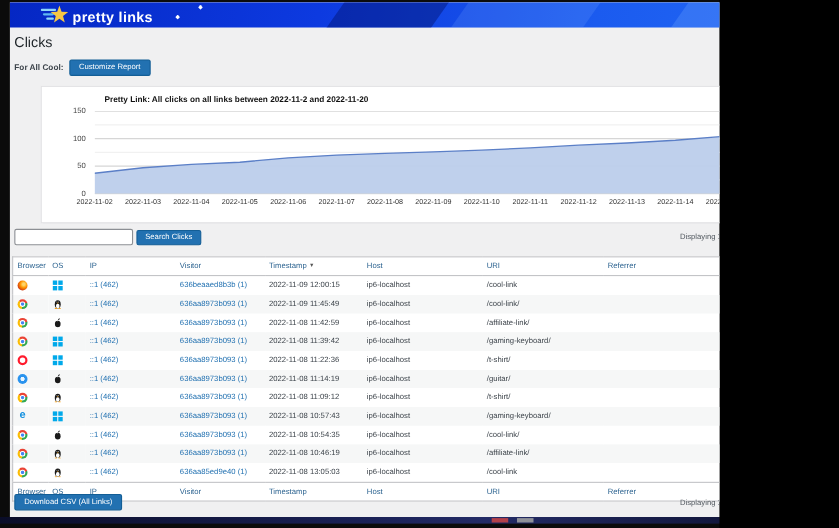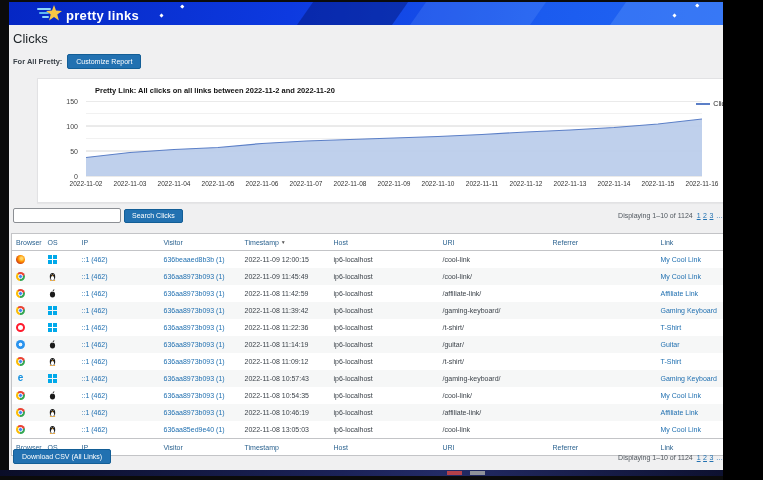--- a/index.html
+++ b/index.html
@@ -1,16 +1,16 @@
 <!DOCTYPE html>
 <html><head>
 <meta charset="utf-8">
 <style>
   html,body{margin:0;padding:0;background:#000;}
-  .screen{position:relative;width:723px;height:480px;background:#0b0b0b;overflow:hidden;
+  .screen{position:relative;width:654px;height:480px;background:#0b0b0b;overflow:hidden;
           font-family:"Liberation Sans",sans-serif;-webkit-font-smoothing:antialiased;}
   .page{position:absolute;left:9px;top:2px;width:740px;height:468px;background:#f0f0f1;overflow:hidden;}
 
   
   .topbar{position:absolute;left:0;top:0;width:100%;height:23px;overflow:hidden;
           background:linear-gradient(100deg,#0527c4 0%,#0d3ae0 38%,#1b5bef 72%,#2268f5 100%);}
   .stripe{position:absolute;top:-12px;height:50px;transform:skewX(-35deg);}
   .stripe.s1{left:295px;width:95px;background:rgba(3,18,110,.45);}
   .stripe.s2{left:408px;width:120px;background:rgba(125,175,255,.18);}
   .stripe.s3{left:608px;width:150px;background:rgba(135,185,255,.22);}
@@ -103,21 +103,21 @@
             <path d="M6 13 L11 13" stroke="#8fd6f9" stroke-width="2" stroke-linecap="round"></path>
             <path d="M17 1 L19 6.6 L25 6.9 L20.3 10.6 L21.9 16.4 L17 13.1 L12.1 16.4 L13.7 10.6 L9 6.9 L15 6.6 Z" fill="#f7c744"></path>
           </svg>
         </span>
         <span class="logo-text">pretty links</span>
       </div>
     </div>
 
     <div class="page-title">Clicks</div>
     <div class="forall-row">
-      <span class="forall-label">For All Pretty:</span>
+      <span class="forall-label">For All Cool:</span>
       <button class="btn-blue">Customize Report</button>
     </div>
 
     <div class="chart-card">
       <div class="chart-title">Pretty Link: All clicks on all links between 2022-11-2 and 2022-11-20</div>
       <div id="yticks">
           <div class="ytick" style="top: 18.5px;">150</div>
           <div class="ytick" style="top: 43.5px;">100</div>
           <div class="ytick" style="top: 68.5px;">50</div>
           <div class="ytick" style="top: 93.5px;">0</div>

